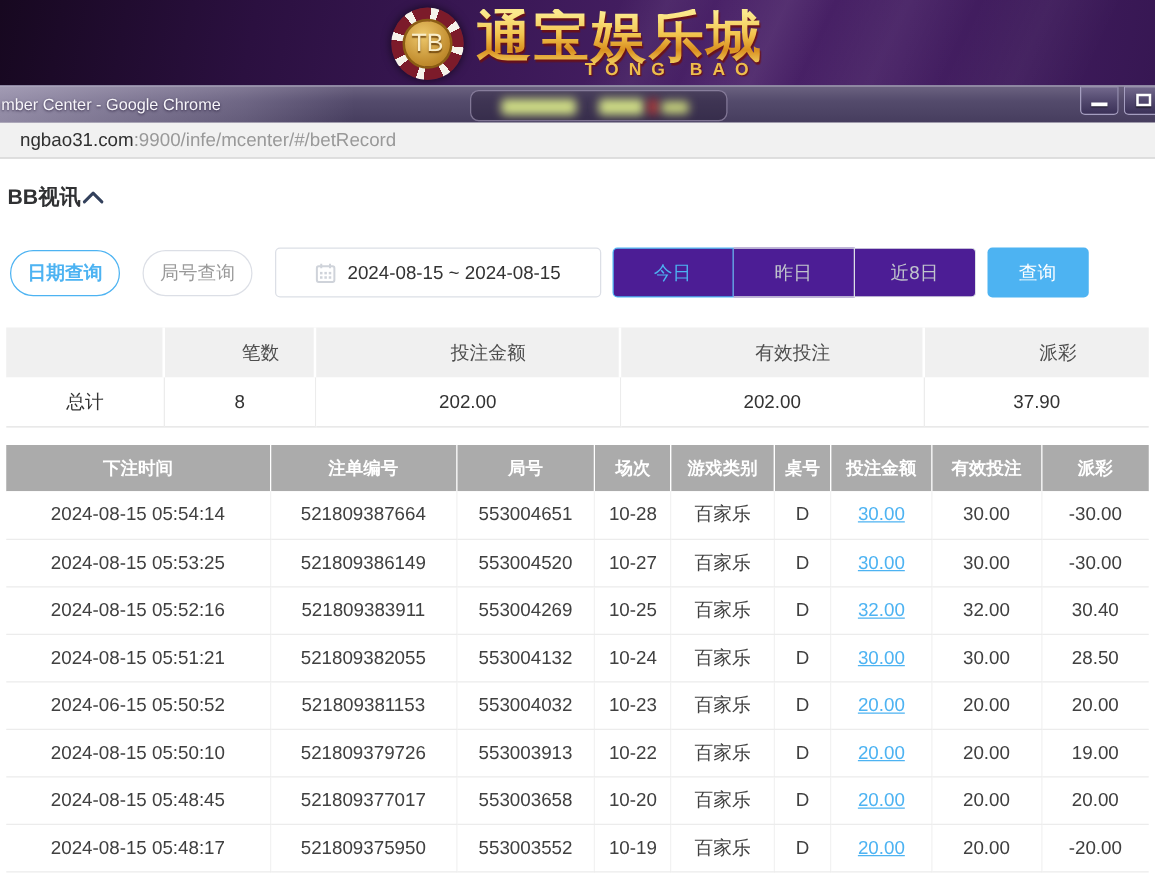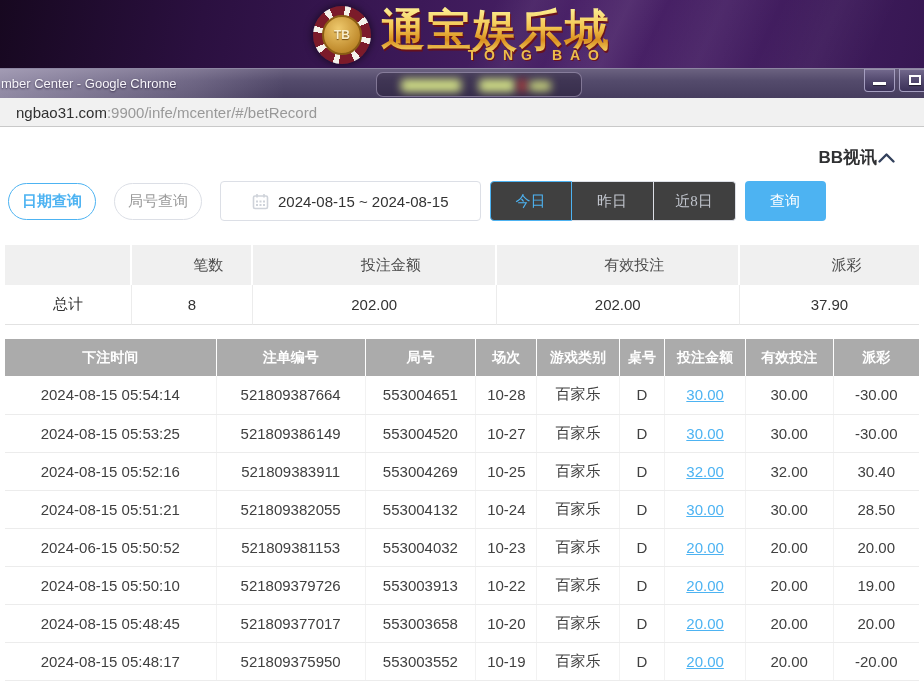--- a/index.html
+++ b/index.html
@@ -22,21 +22,21 @@
     background:linear-gradient(115deg,transparent 52%,rgba(255,255,255,0.05) 56%,transparent 60%,rgba(255,255,255,0.07) 66%,transparent 70%,rgba(255,255,255,0.05) 76%,transparent 82%,rgba(255,255,255,0.04) 88%,transparent 94%);
   }
   .logo{display:flex;align-items:center;gap:10px;z-index:1;margin-top:2px;}
   .chip{width:58px;height:58px;border-radius:50%;position:relative;flex:0 0 auto;
     background:repeating-conic-gradient(from 6deg,#f5f2ea 0deg 13deg,#7c1b2a 13deg 45deg);
     box-shadow:0 0 8px rgba(0,0,0,0.65);}
   .chip::before{content:'';position:absolute;inset:9px;border-radius:50%;
     background:radial-gradient(circle at 40% 32%,#eec96d,#c18c2e 68%,#a9761f);
     border:2px solid #8a5c14;}
   .chip-text{position:absolute;inset:0;display:flex;align-items:center;justify-content:center;
-    color:#f9eecb;font-weight:bold;font-size:12px;z-index:2;text-shadow:0 1px 1px rgba(90,50,0,0.8);text-align:center;}
+    color:#f9eecb;font-weight:normal;font-size:20px;z-index:2;text-shadow:0 1px 1px rgba(90,50,0,0.8);text-align:center;}
   .logo-textcol{display:flex;flex-direction:column;}
   .logo-cn{font-size:44px;font-weight:bold;letter-spacing:2px;line-height:1.05;
     background:linear-gradient(180deg,#fbe98c 8%,#f2c44e 45%,#d98f1f 72%,#f5d86a 100%);
     -webkit-background-clip:text;background-clip:text;color:transparent;
     filter:drop-shadow(1px 2px 0.5px rgba(110,15,15,0.85));}
   .logo-en{font-size:14px;font-weight:bold;color:#edbe4d;letter-spacing:8px;text-align:right;
     margin-top:-6px;padding-right:4px;filter:drop-shadow(1px 1px 0 rgba(110,15,15,0.8));}
 
   
   .title-bar{height:30px;position:relative;
@@ -62,35 +62,35 @@
   .max-glyph{width:12px;height:10px;border:2px solid #fff;box-shadow:0 1px 1px rgba(0,0,0,0.5);}
 
   
   .url-bar{height:29px;background:#f1f1f1;border-bottom:1px solid #c9c9c9;
     display:flex;align-items:center;font-size:15px;padding-left:16px;white-space:nowrap;cursor:text;}
   .url-domain{color:#303030;}
   .url-path{color:#999;}
 
   
   .content{background:#fff;padding:0 5px;}
-  .section-header{display:flex;justify-content:flex-end;align-items:center;
+  .section-header{display:flex;justify-content:flex-start;align-items:center;
     padding:19px 23px 0 1px;}
   .section-title{font-size:17px;font-weight:bold;color:#303133;}
   .collapse-btn{cursor:pointer;display:flex;align-items:center;}
 
-  .filter-row{display:flex;align-items:center;margin-top:12px;height:40px;}
+  .filter-row{display:flex;align-items:center;margin-top:29px;height:40px;}
   .pill{height:37px;border-radius:19px;padding:0 13px;background:#fff;font-size:15px;cursor:pointer;
     font-family:inherit;}
   .pill.active{border:1px solid var(--accent);color:var(--accent);font-weight:bold;margin-left:3px;}
   .pill.inactive{border:1px solid #dcdfe6;color:#999;margin-left:18px;}
   .date-box{margin-left:18px;height:40px;border:1px solid #dcdfe6;border-radius:4px;
     display:flex;align-items:center;gap:9px;padding:0 31px;cursor:pointer;background:#fff;}
   .date-text{font-size:15px;color:#333;white-space:nowrap;}
   .seg-group{display:flex;margin-left:9px;height:40px;}
-  .seg{width:82px;height:40px;background:#404040;font-size:15px;cursor:pointer;font-family:Liberation Serif, serif;
+  .seg{width:97px;height:40px;background:#4c1d95;font-size:15px;cursor:pointer;font-family:Liberation Sans, sans-serif;
     border:1px solid #dcdfe6;border-left:none;color:#c0c4cc;}
   .seg.seg-active{border:1px solid var(--accent);color:var(--accent);border-radius:4px 0 0 4px;}
   .seg.seg-last{border-radius:0 4px 4px 0;}
   .search-btn{margin-left:9px;width:81px;height:40px;background:var(--accent);color:#fff;
     border:none;border-radius:4px;font-size:15px;cursor:pointer;font-family:inherit;}
 
   
   .summary-table{width:100%;margin-top:24px;border-collapse:separate;border-spacing:0;table-layout:fixed;}
   .summary-table th{background:#f0f0f0;height:40px;font-weight:normal;font-size:15px;color:#4d4d4d;
     border-right:2px solid #fff;text-align:center;padding-left:34px;}

